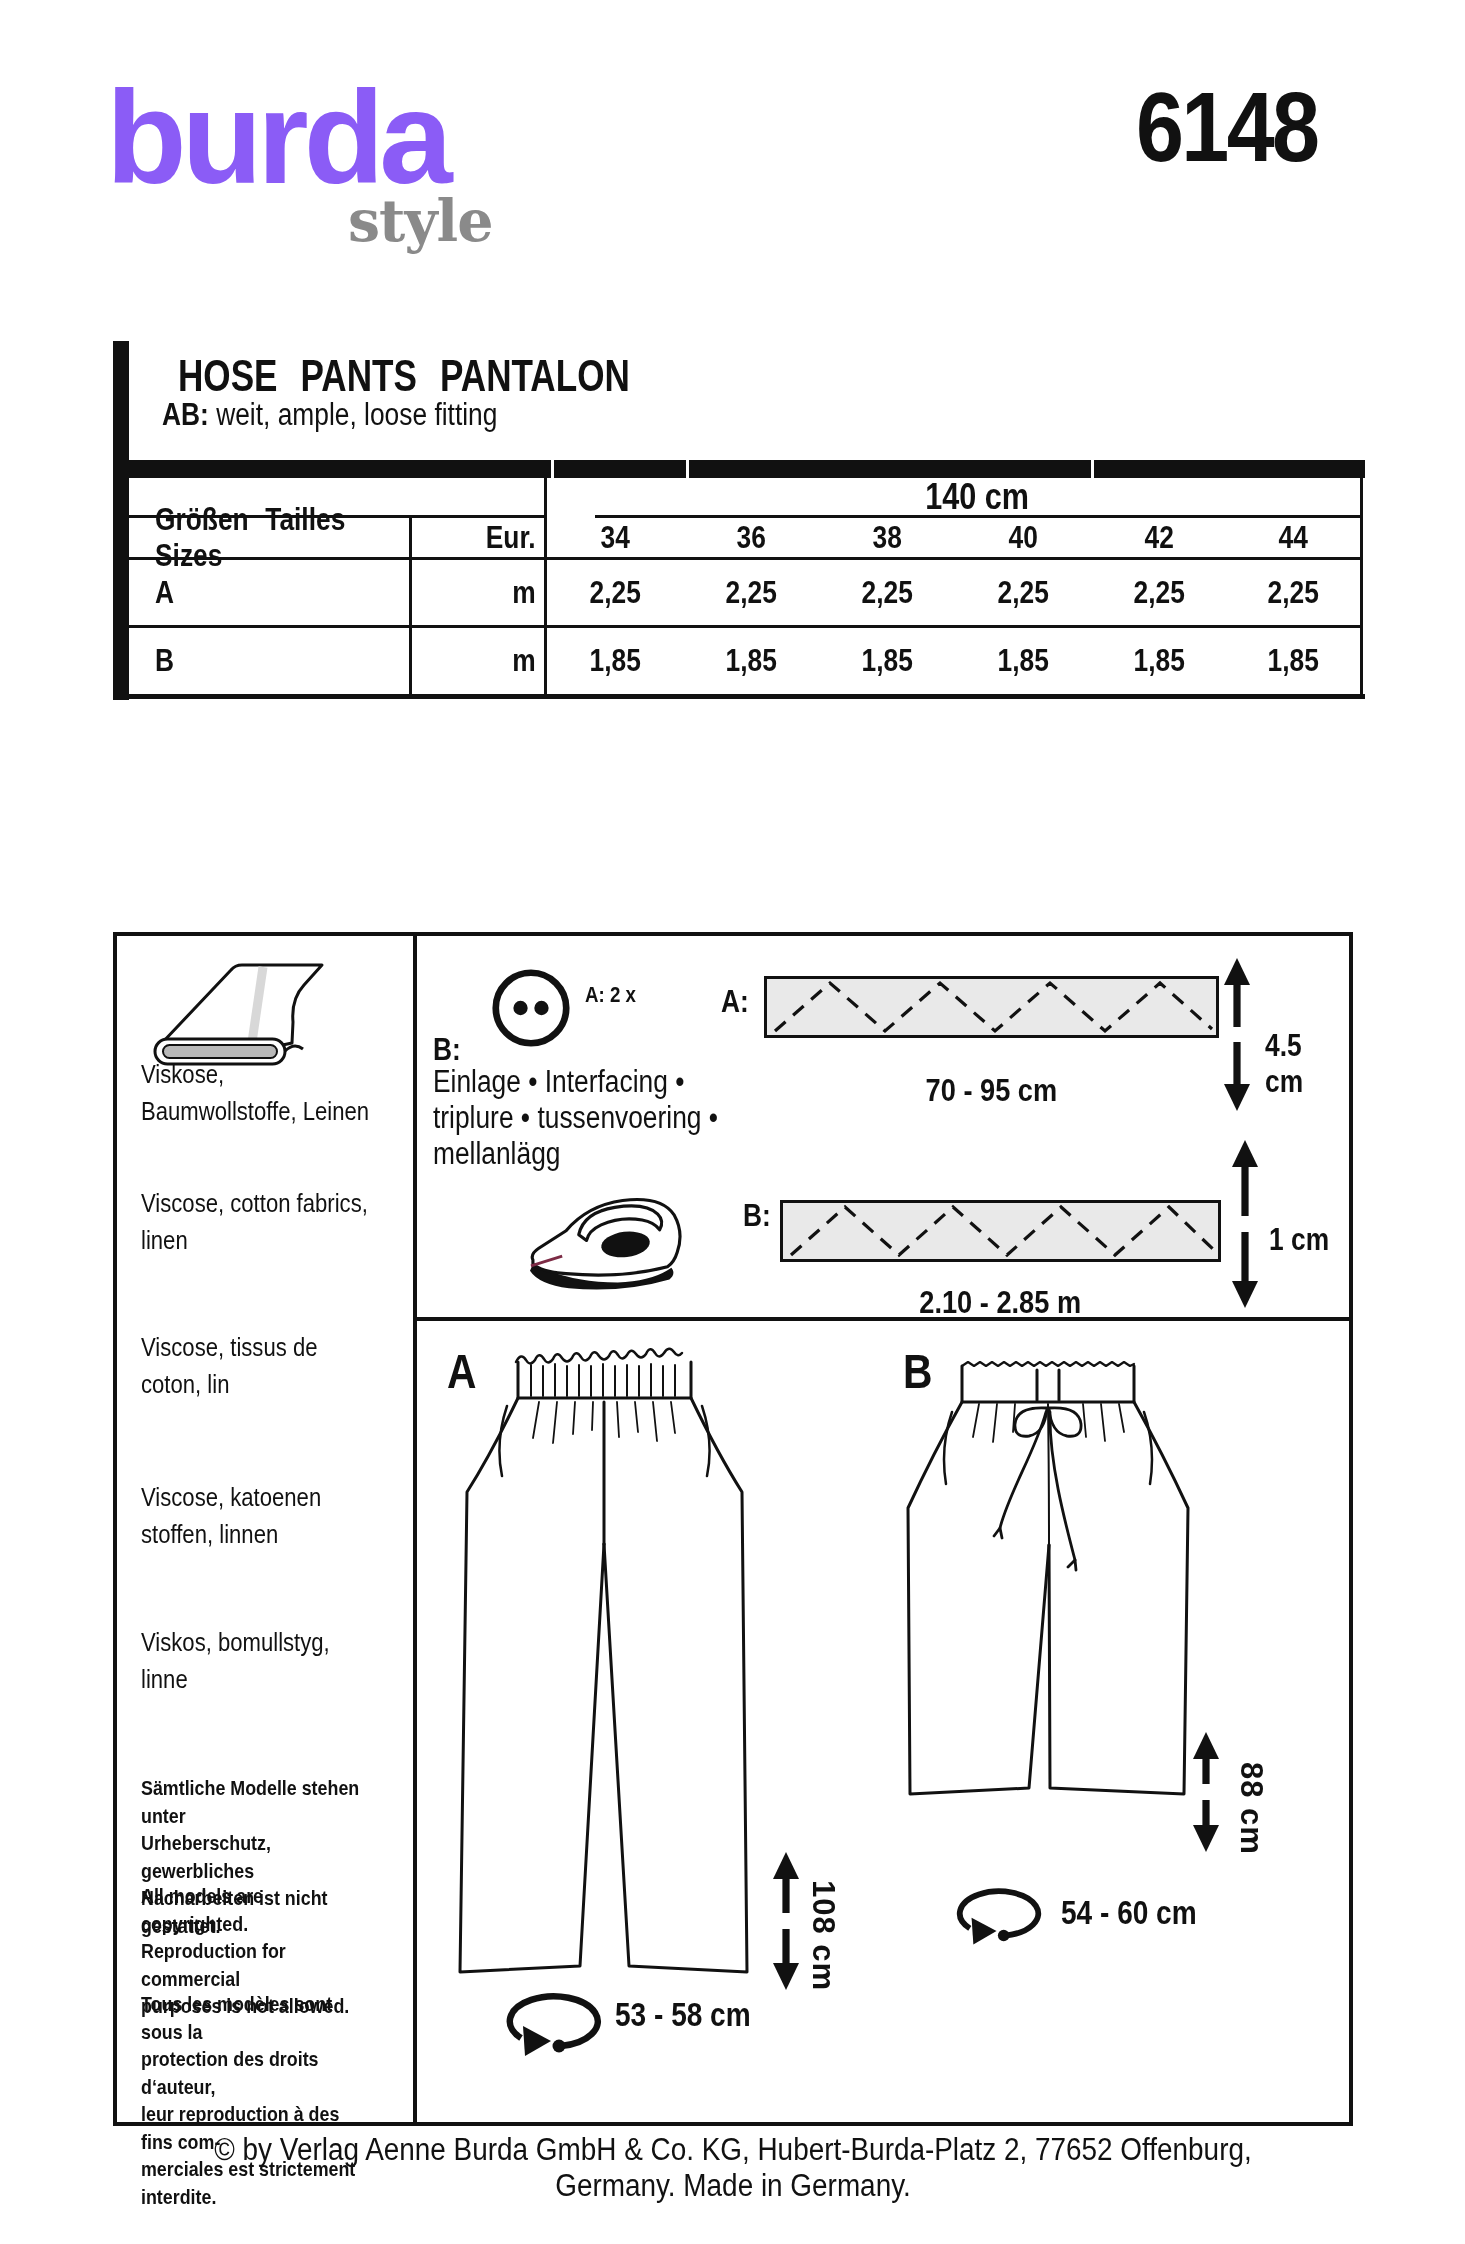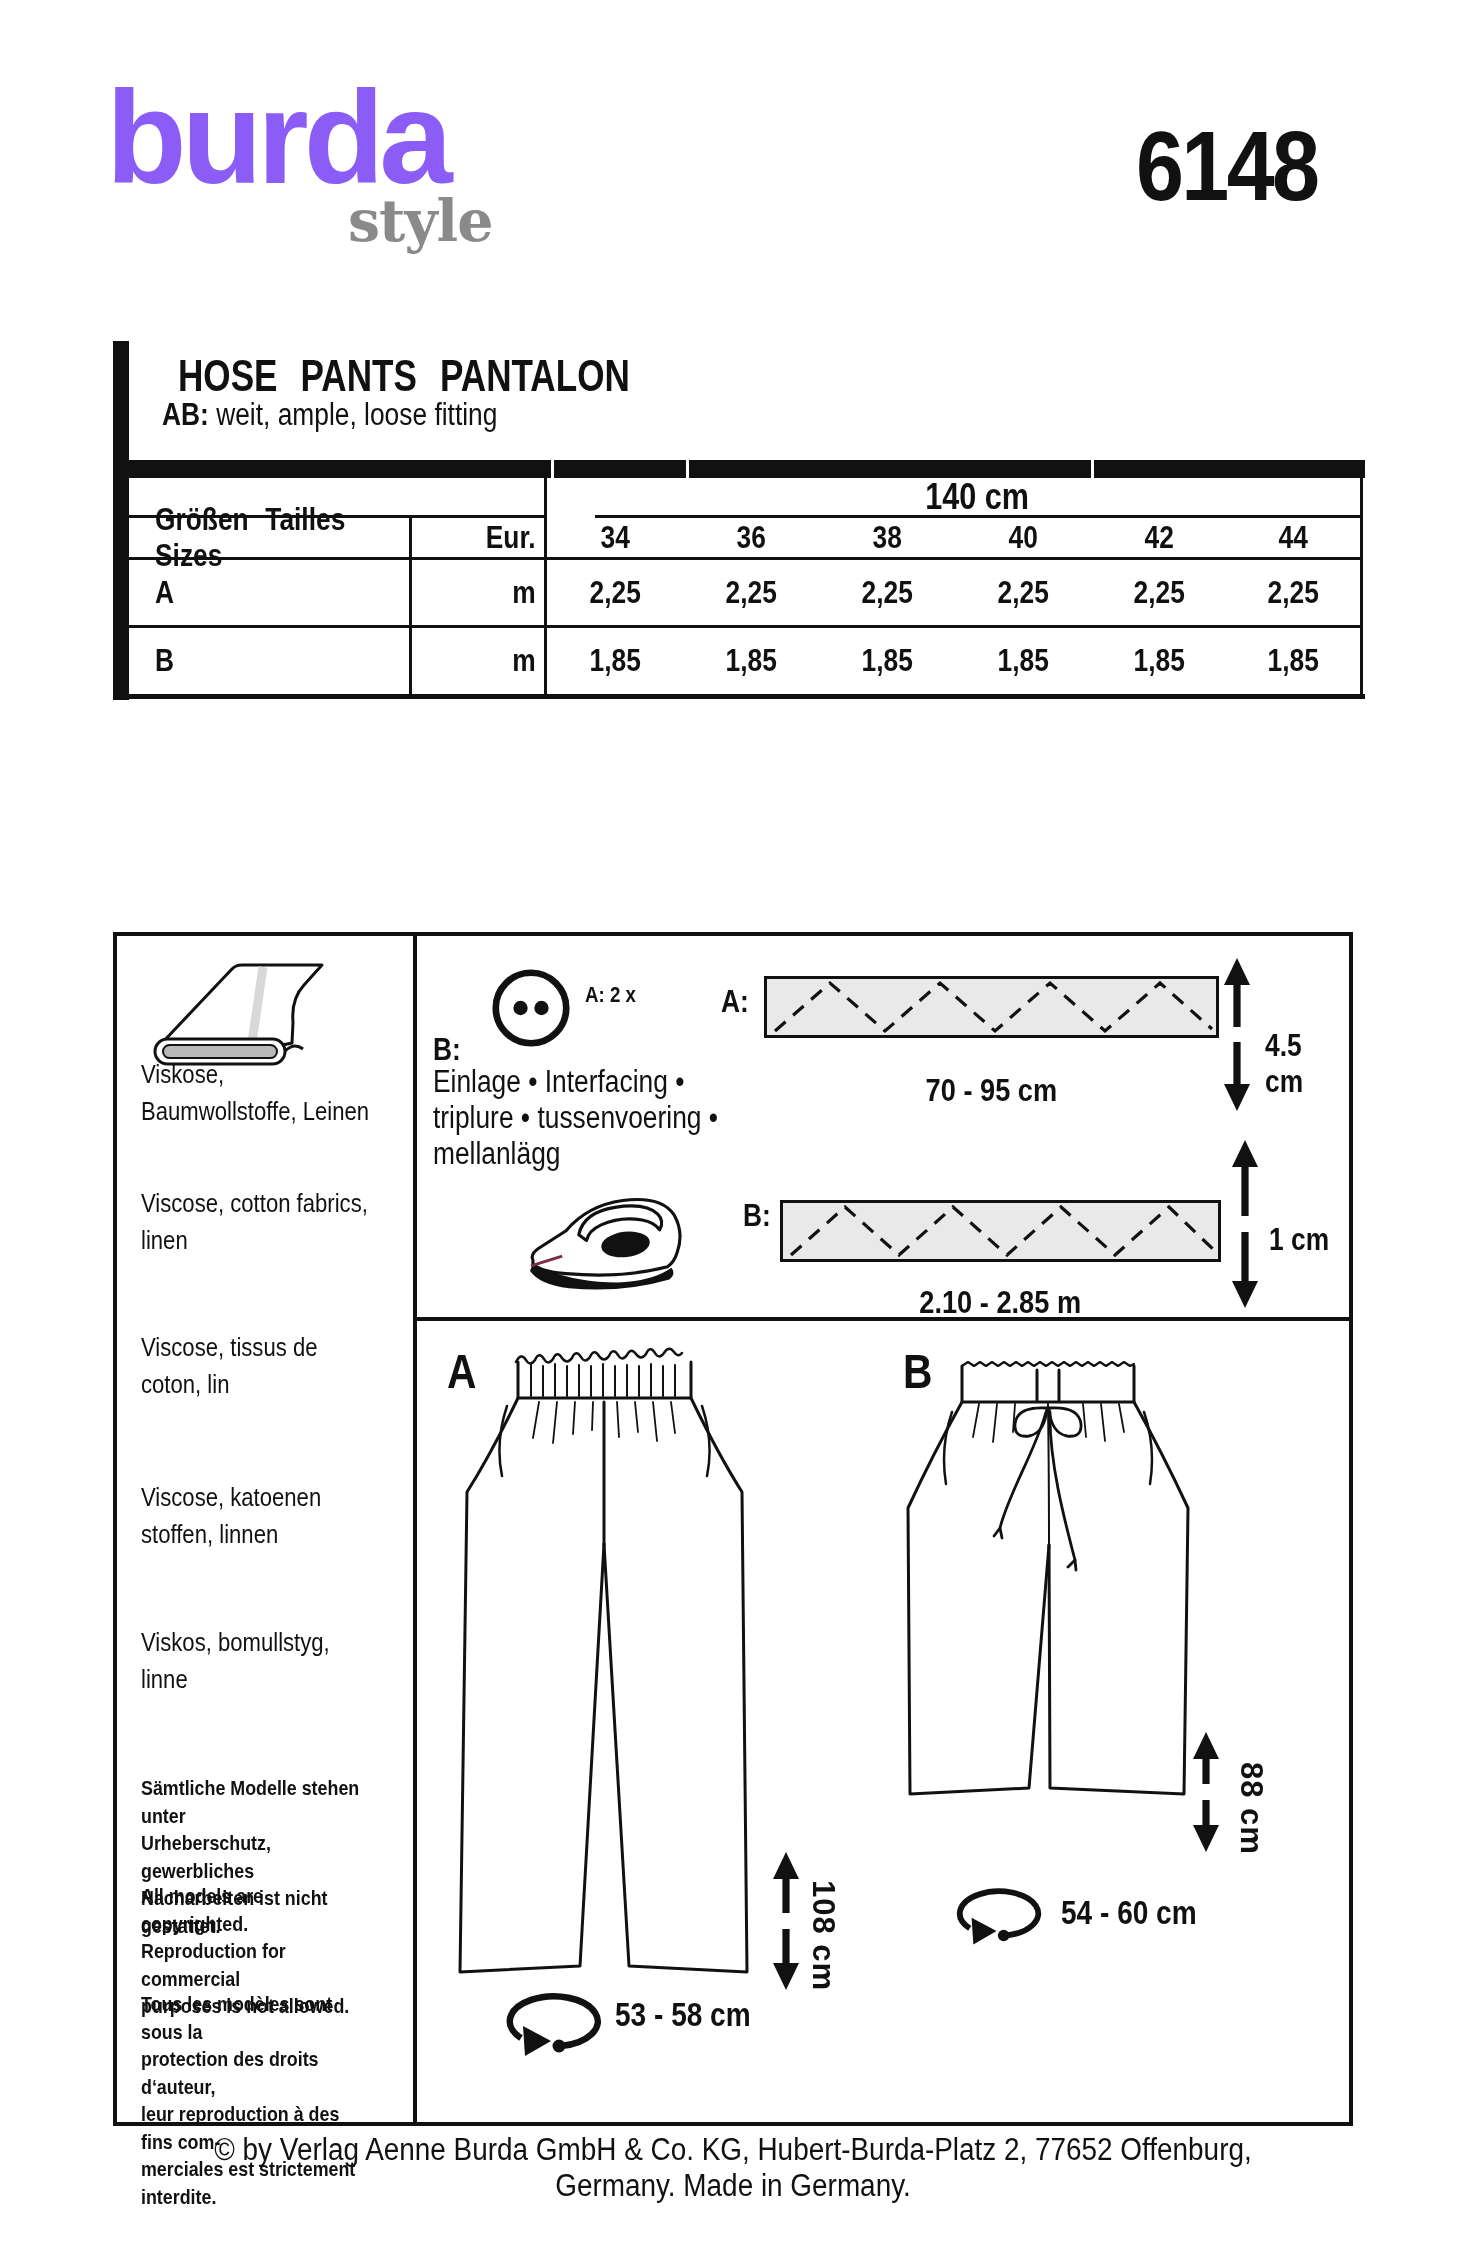--- a/index.html
+++ b/index.html
@@ -9,21 +9,21 @@
   .cx{display:inline-block;transform:scaleX(.85);transform-origin:0 50%;white-space:pre-line;}
   .cx-c{transform-origin:50% 50%;}
   .cx-r{transform-origin:100% 50%;}
   b{font-weight:bold;}
 
   
   .logo-burda{position:absolute;left:106px;top:72px;font-size:132px;line-height:1;font-weight:bold;
               letter-spacing:-5px;color:#8b5cf6;}
   .logo-style{position:absolute;left:348px;top:192px;font-family:"DejaVu Serif",serif;font-weight:bold;
               font-size:57px;line-height:1;color:#8a8a8a;letter-spacing:-1px;}
-  .pattern-number{position:absolute;left:1136px;top:78px;font-size:98px;line-height:1;font-weight:bold;margin-top:39px;}
+  .pattern-number{position:absolute;left:1136px;top:78px;font-size:98px;line-height:1;font-weight:bold;}
   .pattern-number .cx{transform:scaleX(.88);letter-spacing:-3px;}
 
   
   .title-bar{position:absolute;left:113px;top:341px;width:16px;height:359px;background:#111;}
   .title{position:absolute;left:162px;top:334px;margin:16px;font-size:45px;line-height:1.15;font-weight:bold;}
   .title .cx{transform:scaleX(.78);word-spacing:.38em;}
   .subtitle{position:absolute;left:162px;top:398px;font-size:31px;line-height:1.1;}
 
   
   .sizetable{position:absolute;left:129px;top:460px;width:1236px;}

